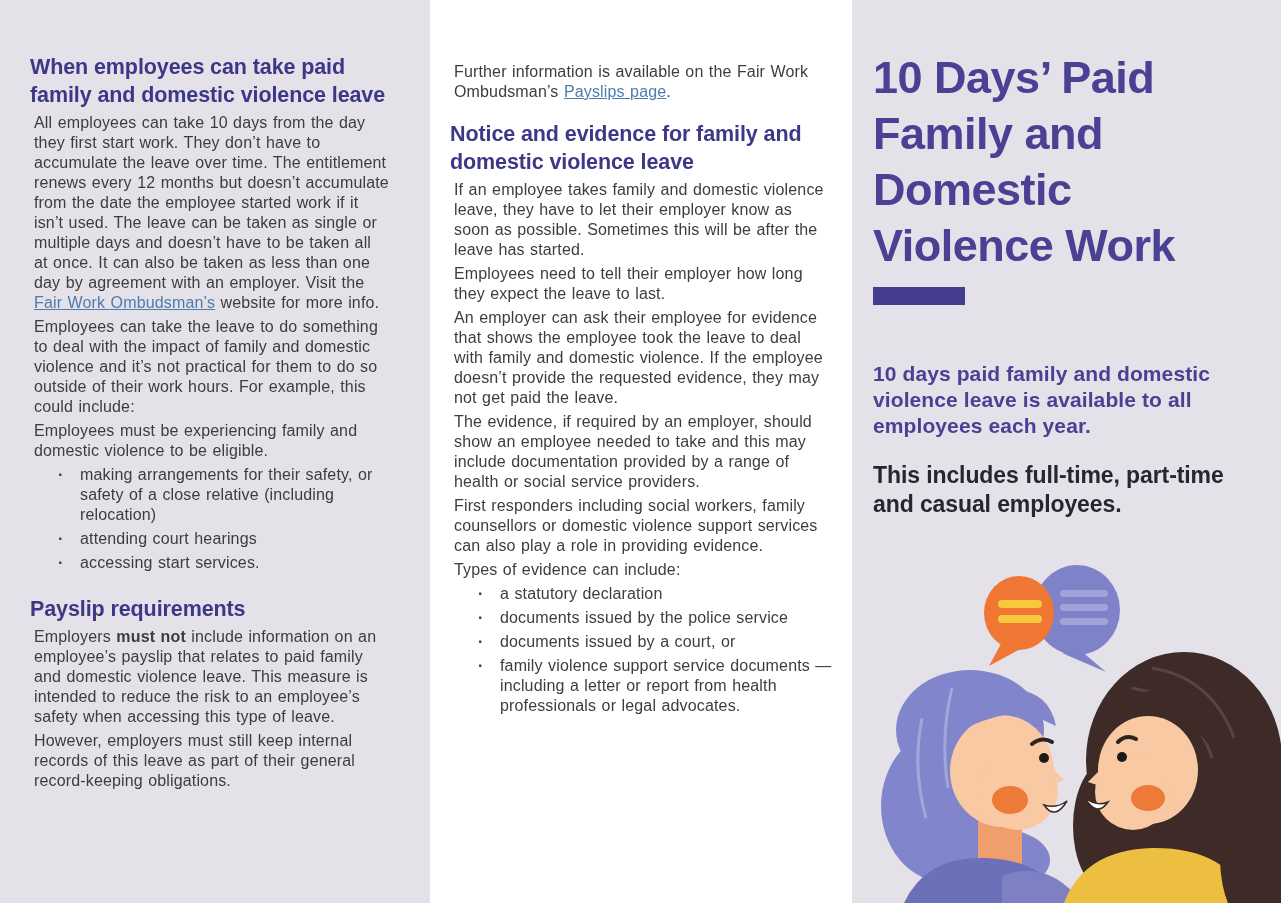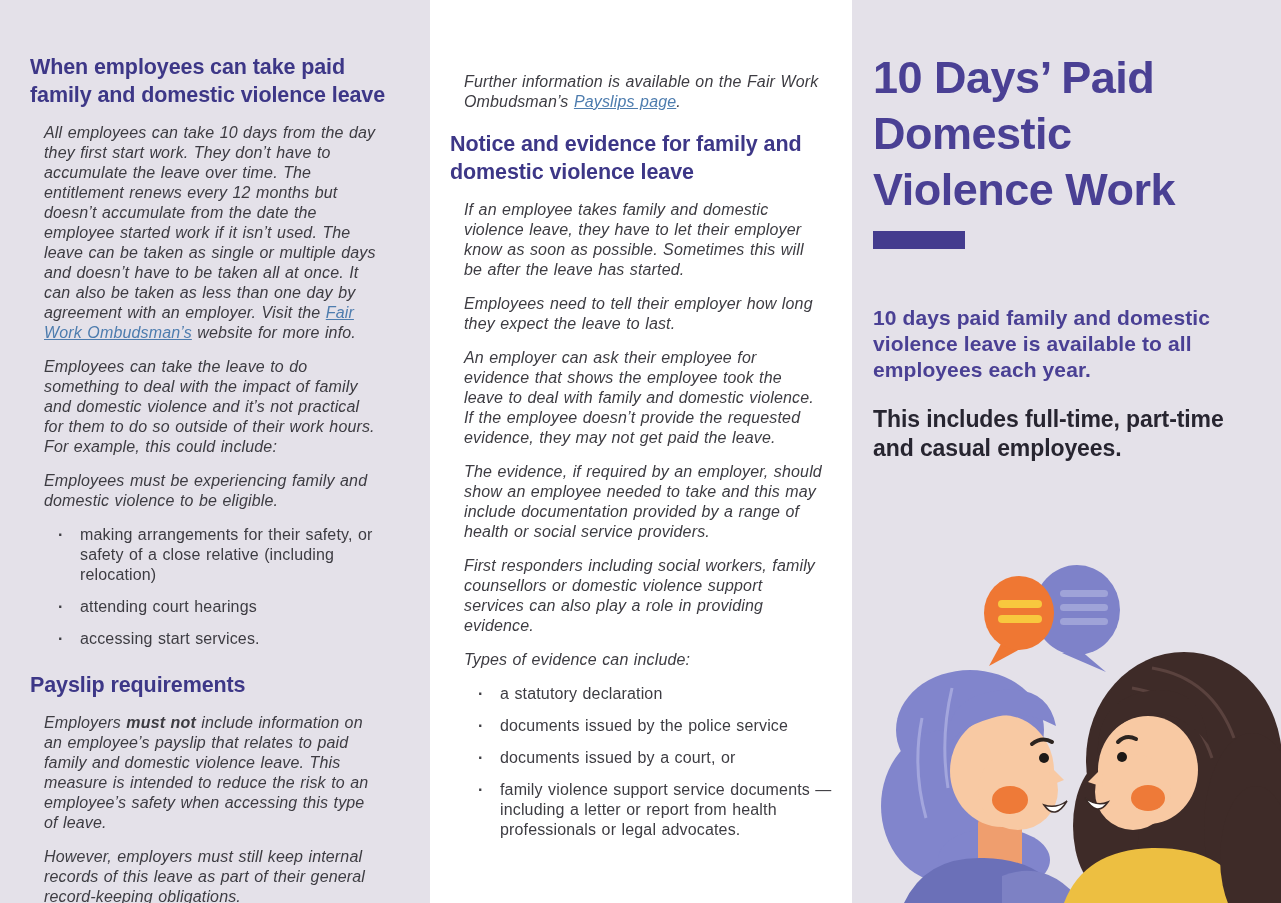--- a/index.html
+++ b/index.html
@@ -18,41 +18,41 @@
   .content-middle { padding:58px 16px 0 20px; }
   .content-right  { padding:50px 20px 0 21px; position:relative; z-index:2; }
 
   .h1 {
     color: var(--heading-purple, #3f388c);
     font-size:21.5px; font-weight:bold; line-height:28px; letter-spacing:-0.1px;
     margin:0;
   }
   p.body {
     font-size:16px; line-height:20px; color: var(--body-text, #3d3c42);
-    margin:14px; letter-spacing:0.15px; word-spacing:0.8px;font-style:italic;
+    margin:4px; letter-spacing:0.15px; word-spacing:0.8px;
   }
   .link {
     color: var(--link-blue, #4d7cae); text-decoration:underline; cursor:pointer;
   }
   .mt8  { margin-top:8px; }
   .mt10 { margin-top:10px; }
   .mt12 { margin-top:12px; }
   .mt14 { margin-top:14px; }
   .mt18 { margin-top:18px; }
   .mt20 { margin-top:20px; }
   .mt22 { margin-top:22px; }
   .mt28 { margin-top:28px; }
 
   ul.dots { list-style:none; margin:0; padding:0 0 0 28px; }
   ul.dots li {
     position:relative; padding-left:22px;
     font-size:16px; line-height:20px; color: var(--body-text, #3d3c42);
     letter-spacing:0.15px; word-spacing:0.8px;
   }
-  ul.dots li + li { margin-top:12px; }
+  ul.dots li + li { margin-top:4px; }
   ul.dots li::before {
     content:"·"; position:absolute; left:0; top:0;
     font-weight:bold; color: var(--body-text, #3d3c42);
   }
 
   .big-title {
     color: var(--title-purple, #4a4094);
     font-size:45px; font-weight:bold; line-height:56px; letter-spacing:-0.5px;
     margin:0;
   }
@@ -127,20 +127,21 @@
         <li>documents issued by a court, or</li>
         <li>family violence support service documents — including a letter or report from health professionals or legal advocates.</li>
       </ul>
     </div>
   </div>
 
   <div class="panel panel-right">
     <div class="content-right">
       <h1 class="big-title">
         <div>10 Days’ Paid</div>
+        <div>Family and</div>
         <div>Domestic</div>
         <div>Violence Work</div>
       </h1>
       <div class="accent-bar"></div>
 
       <p class="lead" style="margin-top:56px;">10 days paid family and domestic violence leave is available to all employees each year.</p>
 
       <p class="subtext" style="margin-top:22px;">This includes full-time, part-time and casual employees.</p>
     </div>
 

